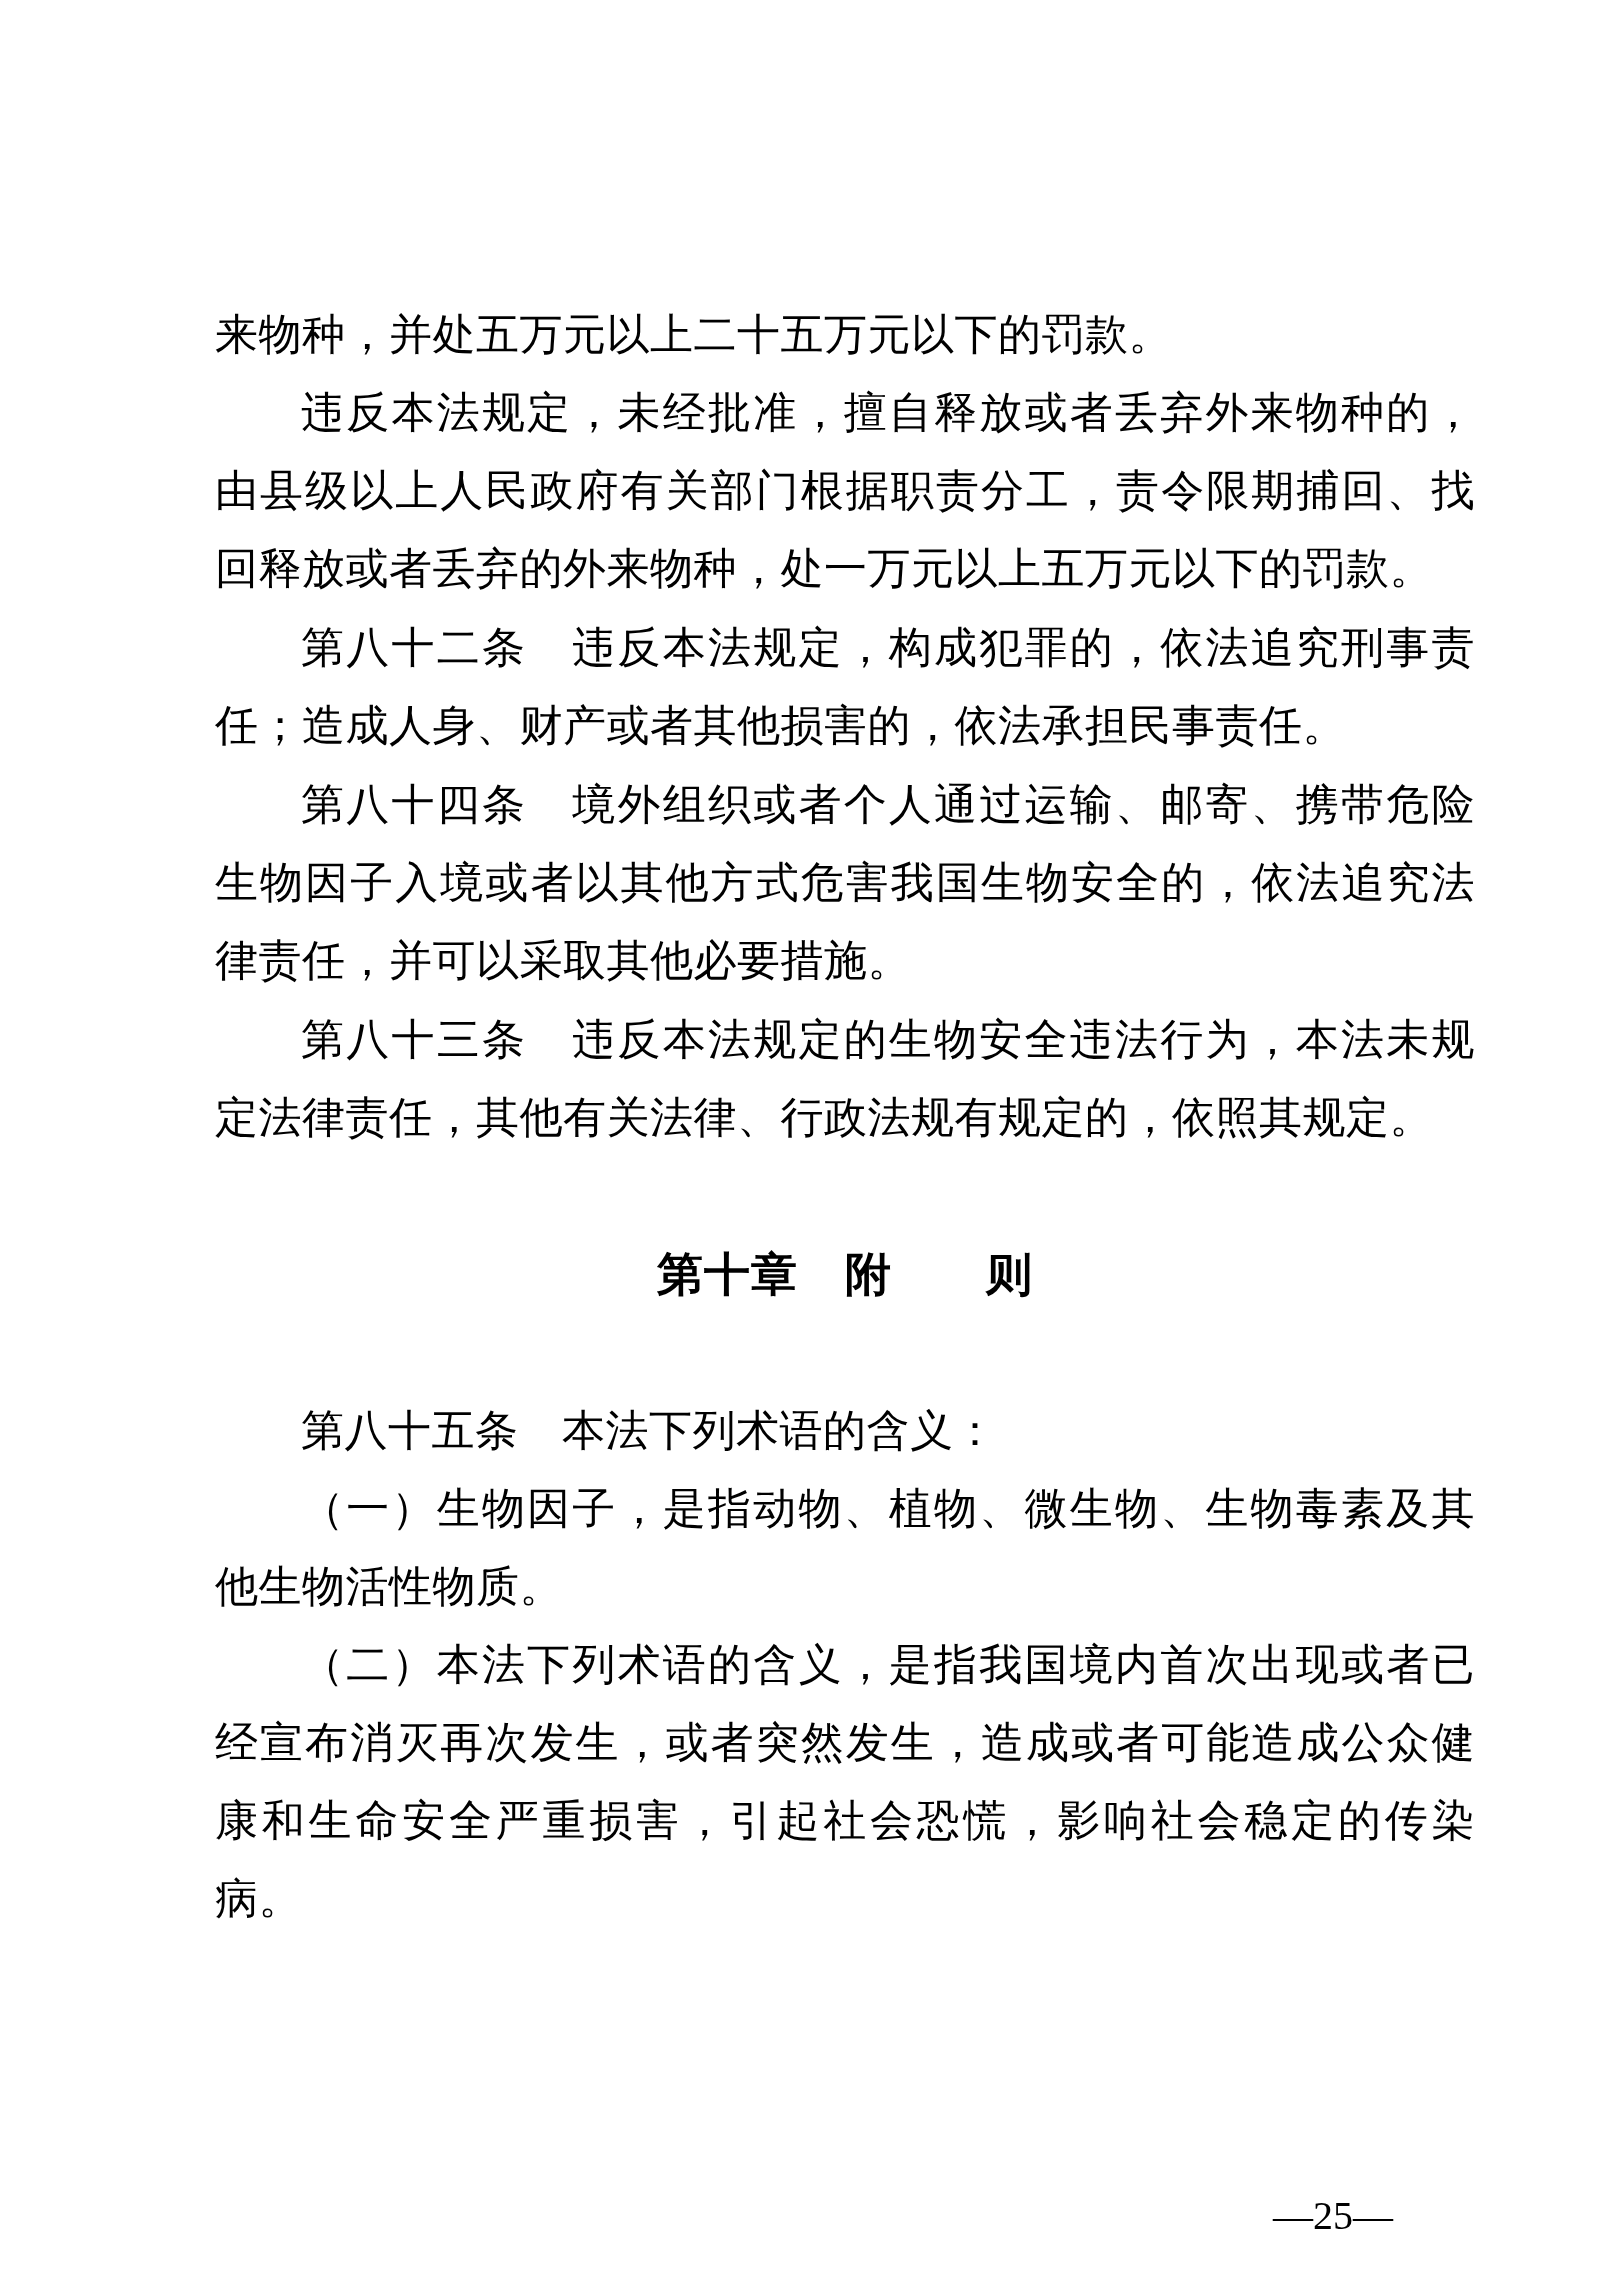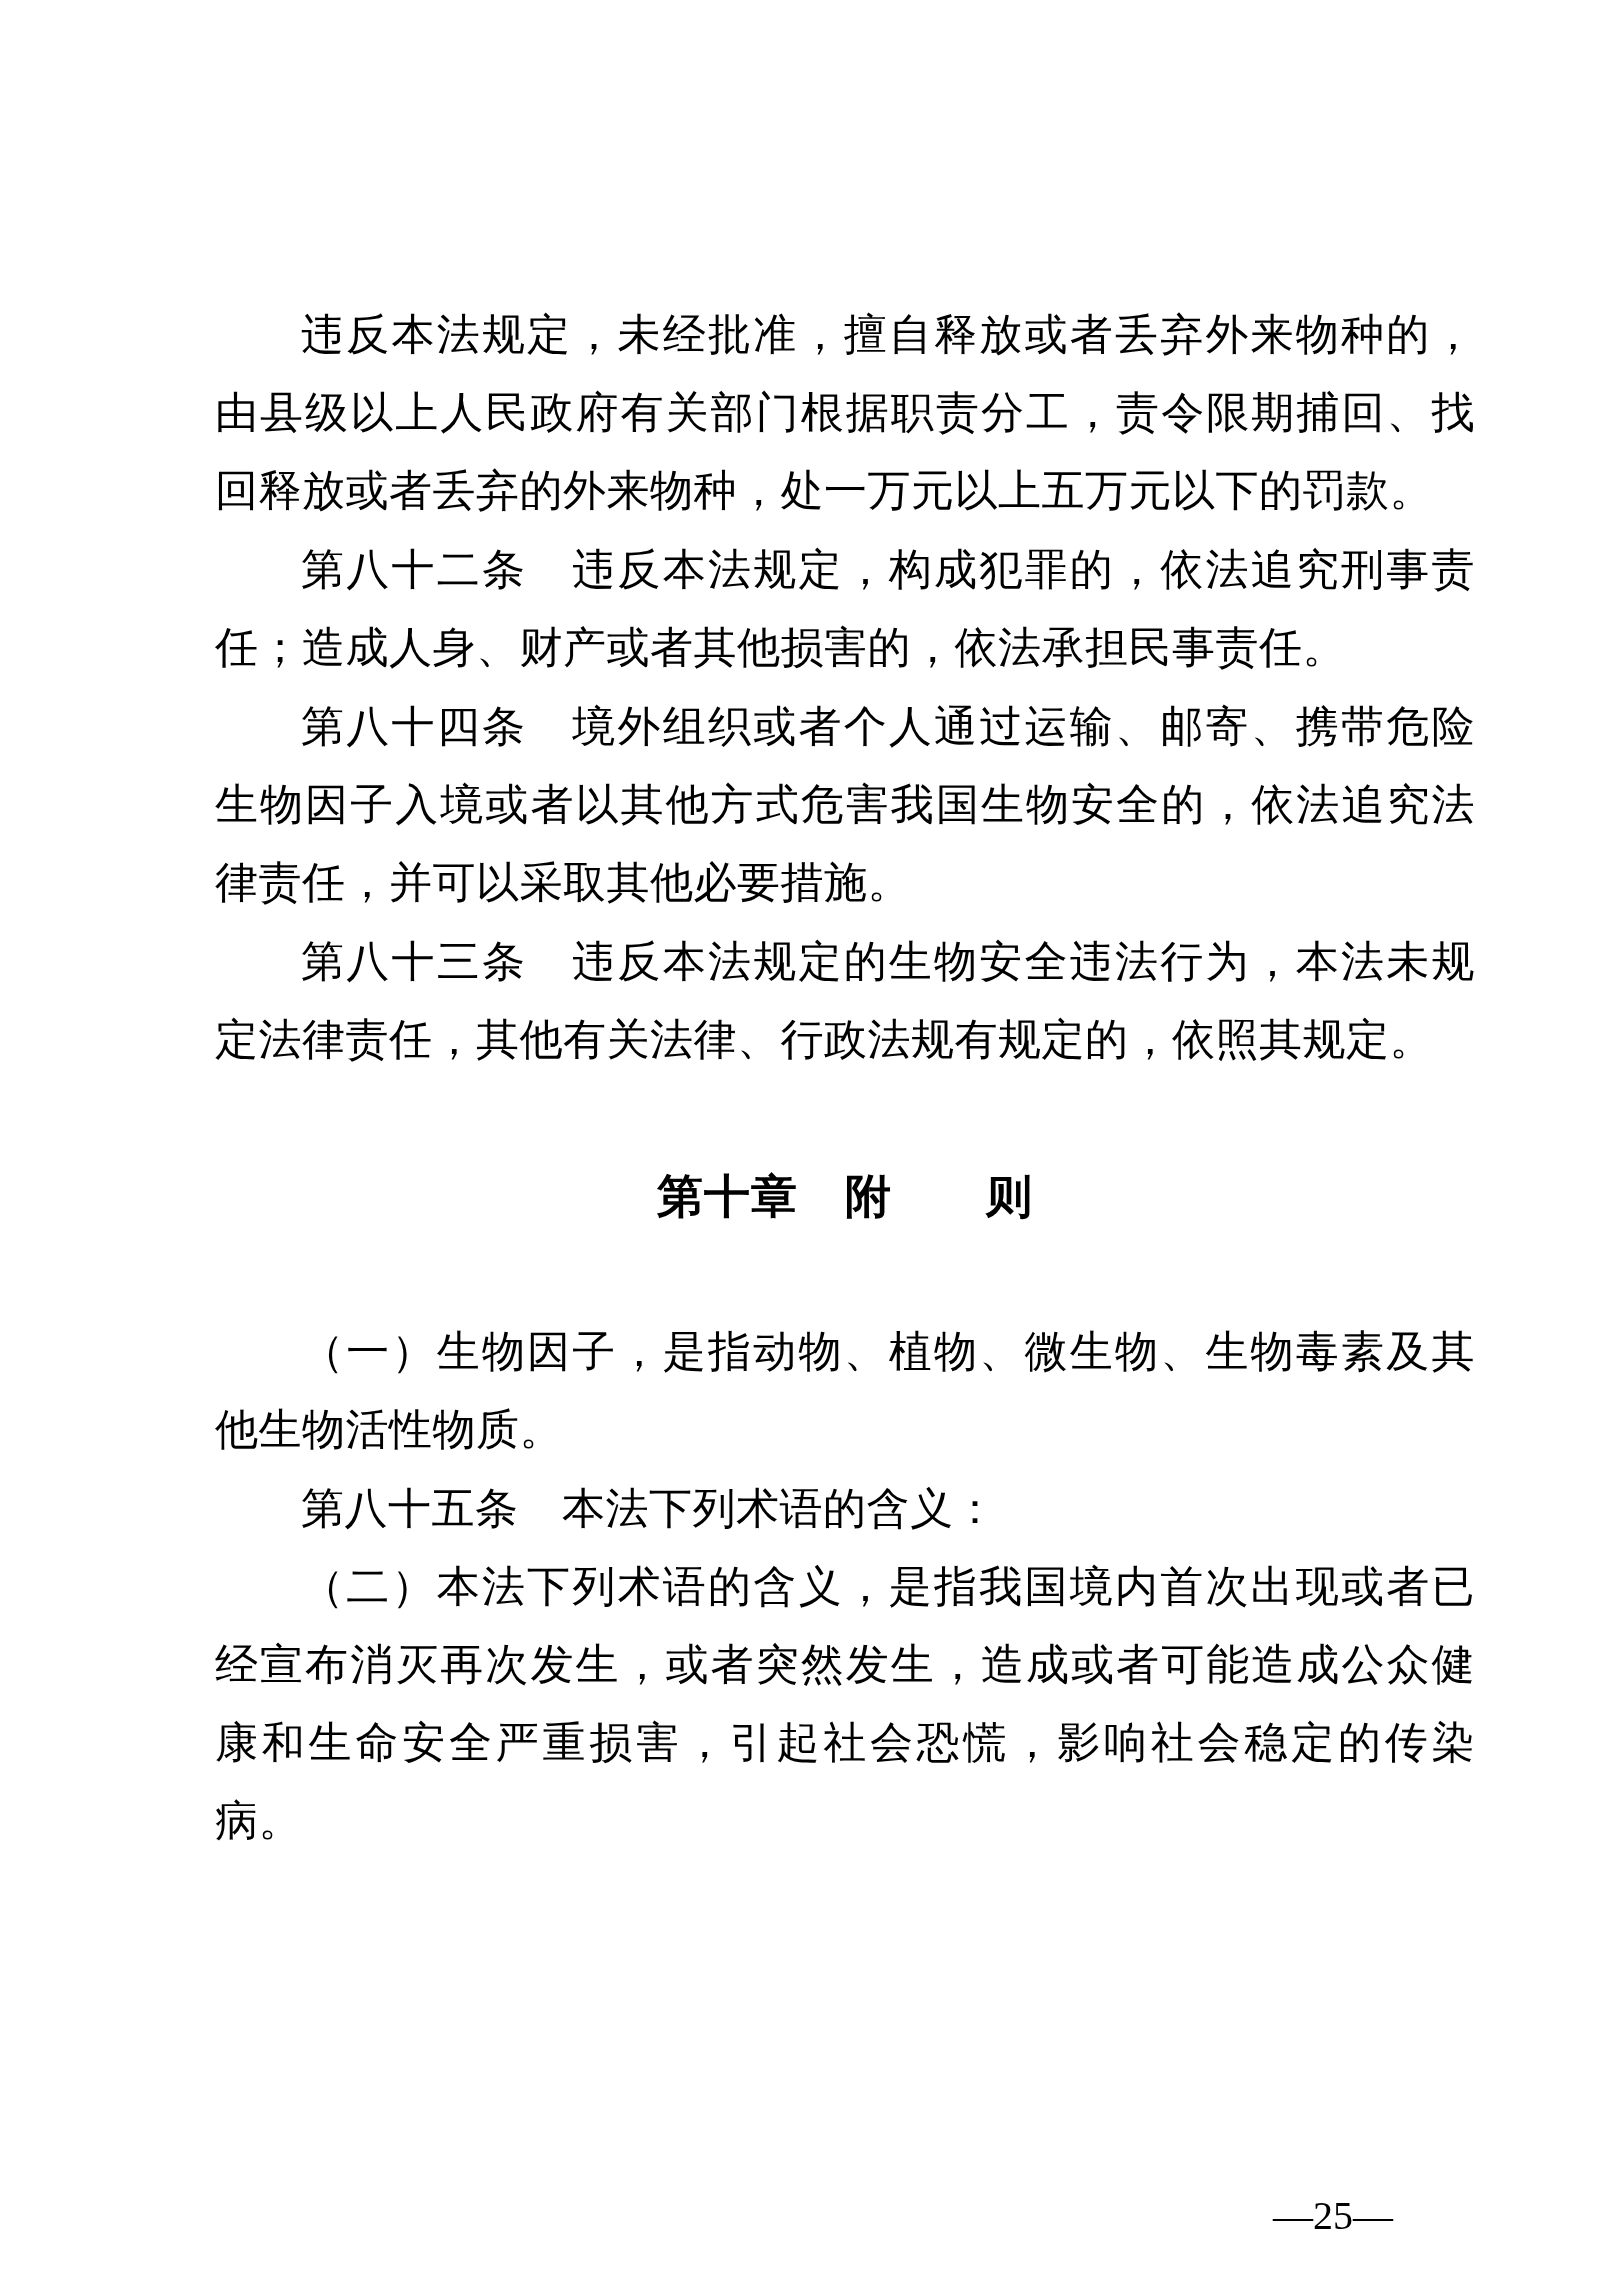--- a/index.html
+++ b/index.html
@@ -56,24 +56,25 @@
     line-height: 34px;
     text-align: center;
     font-family: "Liberation Serif", "DejaVu Serif", serif;
     white-space: nowrap;
   }
 </style>
 </head>
 <body>
 
 <div class="doc-body">
+    <p class="para">来物种，并处五万元以上二十五万元以下的罚款。</p>
     <p class="para indent">违反本法规定，未经批准，擅自释放或者丢弃外来物种的，由县级以上人民政府有关部门根据职责分工，责令限期捕回、找回释放或者丢弃的外来物种，处一万元以上五万元以下的罚款。</p>
     <p class="para indent"><span class="art-num">第八十二条</span>　违反本法规定，构成犯罪的，依法追究刑事责任；造成人身、财产或者其他损害的，依法承担民事责任。</p>
     <p class="para indent"><span class="art-num">第八十四条</span>　境外组织或者个人通过运输、邮寄、携带危险生物因子入境或者以其他方式危害我国生物安全的，依法追究法律责任，并可以采取其他必要措施。</p>
     <p class="para indent"><span class="art-num">第八十三条</span>　违反本法规定的生物安全违法行为，本法未规定法律责任，其他有关法律、行政法规有规定的，依照其规定。</p>
     <p class="chapter">第十章　附　　则</p>
+    <p class="para indent"><span class="art-num">第八十五条</span>　本法下列术语的含义：</p>
     <p class="para indent">（一）生物因子，是指动物、植物、微生物、生物毒素及其他生物活性物质。</p>
-    <p class="para indent"><span class="art-num">第八十五条</span>　本法下列术语的含义：</p>
     <p class="para indent">（二）本法下列术语的含义，是指我国境内首次出现或者已经宣布消灭再次发生，或者突然发生，造成或者可能造成公众健康和生命安全严重损害，引起社会恐慌，影响社会稳定的传染病。</p>
   </div>
 
 <div class="page-number">—25—</div>
 
 
 </body></html>

